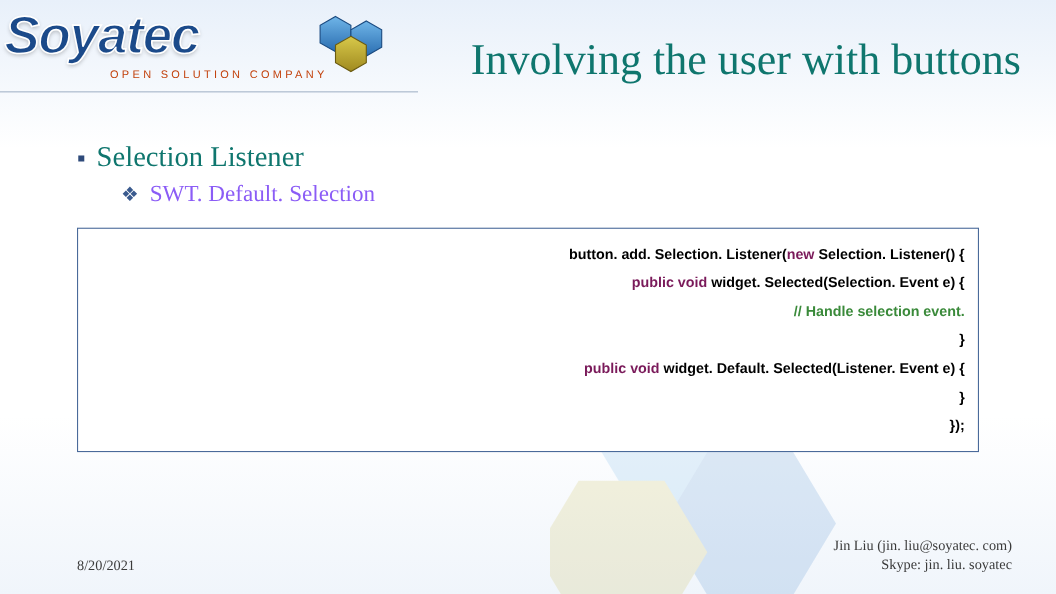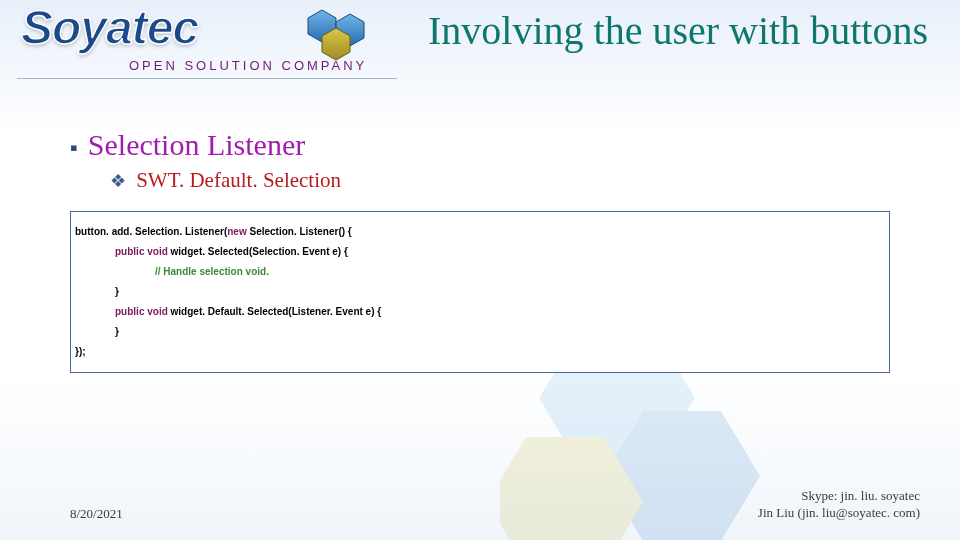--- a/index.html
+++ b/index.html
@@ -6,25 +6,24 @@
   body {
     width: 960px;
     height: 540px;
     font-family: Georgia, 'Times New Roman', serif;
     background: linear-gradient(to bottom, #e8f0fa 0%, #ffffff 25%, #ffffff 70%, #f0f5fb 100%);
     position: relative;
     overflow: hidden;
   }
   .header {
     display: flex;
-    align-items: flex-start;
+    align-items: center;
     padding: 0 32px 0 0;
     height: 100px;
     position: relative;
-    margin-left: 17px;
   }
   .logo-block {
     position: relative;
     width: 380px;
     height: 90px;
   }
   .logo-text {
     font-family: Arial, sans-serif;
     font-size: 48px;
     font-weight: 900;
@@ -39,26 +38,26 @@
   }
   .logo-icon {
     position: absolute;
     left: 285px;
     top: 8px;
     width: 70px;
     height: 55px;
   }
   .tagline {
     position: absolute;
-    left: 112px;
+    left: 100px;
     top: 58px;
     font-family: Arial, sans-serif;
-    font-size: 13px;
+    font-size: 10px;
     letter-spacing: 3px;
-    color: #701a75;
+    color: #c2410c;
     text-transform: uppercase;
   }
   .tagline-rule {
     position: absolute;
     left: 0;
     top: 78px;
     width: 380px;
     height: 1px;
     background: #a5b5c8;
   }
@@ -67,52 +66,53 @@
     color: #0f766e;
     text-align: right;
     line-height: 1.15;
     flex: 1;
     padding-top: 8px;
   }
   .content {
     padding: 28px 70px 0 70px;
   }
   .bullet-l1 {
-    font-size: 30px;
-    color: #a21caf;
+    font-size: 26px;
+    color: #0f766e;
     margin-bottom: 6px;
   }
   .bullet-l1::before {
     content: "▪";
     color: #2e4a7a;
     margin-right: 10px;
     font-size: 22px;
   }
   .bullet-l2 {
     font-size: 21px;
-    color: #b91c1c;
+    color: #8b5cf6;
     margin-left: 40px;
     margin-bottom: 2px;
   }
   .bullet-l2::before {
     content: "❖";
     color: #3a5a8e;
     margin-right: 10px;
     font-size: 18px;
   }
   .code-box {
     margin: 18px 0 0 0;
     border: 1px solid #4a6a9a;
     background: #ffffff;
     padding: 10px 12px 10px 4px;
     font-family: Verdana, Geneva, sans-serif;
-    font-size: 10px;
+    font-size: 13px;
     font-weight: bold;
     line-height: 2.0;
     color: #000;
+    text-align: right;
   }
   .code-box .kw   { color: #7a1a5a; }
   .code-box .cm   { color: #3a8a3a; }
   .ind1 { padding-left: 40px; }
   .ind2 { padding-left: 80px; }
   .footer {
     position: absolute;
     bottom: 18px;
     left: 0;
     width: 100%;
@@ -162,33 +162,33 @@
   <div class="title">Involving the user with buttons</div>
 </div>
 
 <div class="content">
   <div class="bullet-l1">Selection Listener</div>
   <div class="bullet-l2">SWT. Default. Selection</div>
 
   <div class="code-box">
     <div><span>button. add. Selection. Listener(</span><span class="kw">new</span><span> Selection. Listener() {</span></div>
     <div class="ind1"><span class="kw">public void</span><span> widget. Selected(Selection. Event e) {</span></div>
-    <div class="ind2"><span class="cm">// Handle selection void.</span></div>
+    <div class="ind2"><span class="cm">// Handle selection event.</span></div>
     <div class="ind1"><span>}</span></div>
     <div class="ind1"><span class="kw">public void</span><span> widget. Default. Selected(Listener. Event e) {</span></div>
     <div class="ind1"><span>}</span></div>
     <div><span>});</span></div>
   </div>
 </div>
 
 <svg class="bg-hex" viewBox="0 0 200 200">
   <polygon points="60,10 120,10 150,60 120,110 60,110 30,60" fill="#6fb5e8"></polygon>
   <polygon points="110,70 170,70 200,120 170,170 110,170 80,120" fill="#4a8acc"></polygon>
   <polygon points="20,90 80,90 110,140 80,190 20,190 -10,140" fill="#c8ba4a"></polygon>
 </svg>
 
 <div class="footer">
   <div>8/20/2021</div>
   <div class="right">
+    <div>Jin Liu (jin. liu@soyatec. com)</div>
     <div>Skype: jin. liu. soyatec</div>
-    <div>Jin Liu (jin. liu@soyatec. com)</div>
   </div>
 </div>
 
 </body></html>

